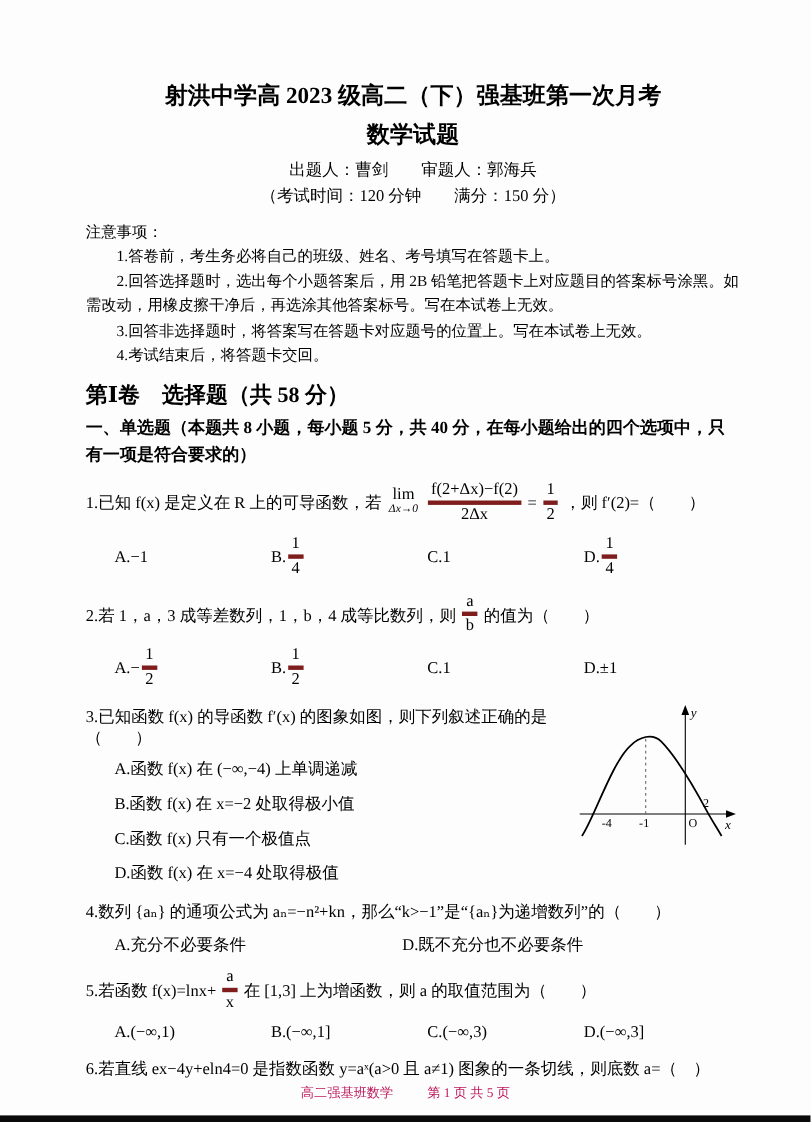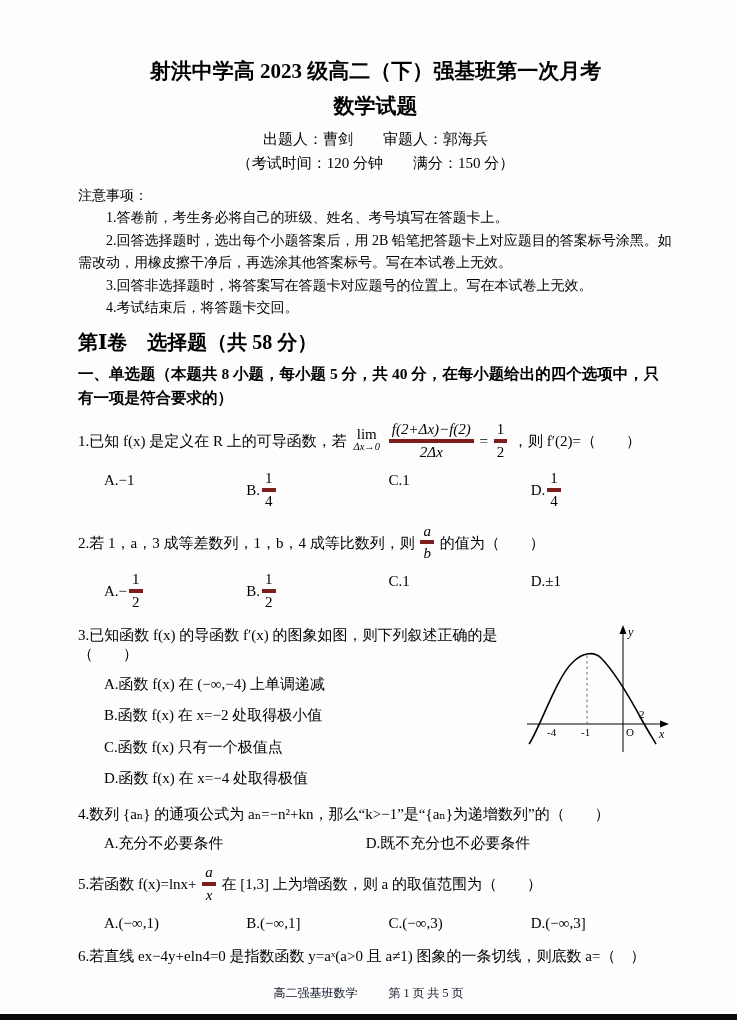--- a/index.html
+++ b/index.html
@@ -3,47 +3,47 @@
 <meta charset="utf-8">
 <style>
   * { box-sizing: border-box; }
   html, body { margin: 0; padding: 0; }
   body {
     width: 737px; height: 1020px;
     background: #fdfdfd; color: #000;
     font-family: "Liberation Serif", "DejaVu Serif", serif;
     position: relative; overflow: hidden;
   }
-  .page { padding: 56px 64px 0 78px; }
+  .page { padding: 72px 64px 0 78px; }
   .c { text-align: center; }
   .title { font-size: 21px; font-weight: 700; line-height: 1.45; }
   .subtitle { font-size: 21px; font-weight: 700; margin-top: 6px; }
   .meta { font-size: 15px; margin-top: 9px; line-height: 1.45; }
   .notice { font-size: 14px; line-height: 1.6; margin-top: 10px; }
   .notice p { margin: 0; text-indent: 2em; }
   .notice p.nt { text-indent: 0; }
   .sec-title { font-size: 20px; font-weight: 700; text-align: left; margin: 10px 0 6px; }
   .part-title { font-size: 15.5px; font-weight: 700; line-height: 1.55; margin: 2px 0 4px; }
   .q { font-size: 15px; line-height: 1.55; margin-top: 13px; }
-  .opt-row { display: flex; padding-left: 26px; margin-top: 9px; font-size: 15px; }
+  .opt-row { display: flex; padding-left: 26px; margin-top: 9px; font-size: 15px; align-items: center; }
   .opt-row .opt { flex: 1; }
   .opt-grid { display: grid; grid-template-columns: 46% 54%; padding-left: 26px; margin-top: 8px; font-size: 15px; row-gap: 7px; }
   
   .frac { display: inline-block; vertical-align: middle; text-align: center; line-height: 1.12; margin: 0 2px; transform: translateY(-2px); }
   .frac .num { display: block; padding: 0 3px 1px; }
   .frac .den { display: block; border-top: 4px solid #7f1d1d; padding: 1px 3px 0; }
-  .it { font-style: italic; }
+  .it { }
   .lim { display: inline-block; text-align: center; vertical-align: middle; line-height: 1; margin: 0 3px; transform: translateY(-3px); }
   .lim .top { display: block; font-size: 15px; }
   .lim .bot { display: block; font-size: 10.5px; font-style: italic; }
   
   .q3-block { margin-top: 13px; font-size: 15px; }
   .graph-box { float: right; width: 150px; height: 136px; margin: -4px 0 4px 8px; }
   .q3-opts div { padding-left: 26px; margin-top: 9px; line-height: 1.5; }
-  .footer { position: absolute; bottom: 18px; left: 0; width: 100%; text-align: center; font-size: 12px; color: #0f172a; }
+  .footer { position: absolute; bottom: 18px; left: 0; width: 100%; text-align: center; font-size: 12px; color: #be185d; }
   .footer span { margin: 0 14px; }
   .bottom-bar { position: absolute; bottom: 0; left: 0; width: 100%; height: 6px; background: #0a0a0a; }
 </style>
 </head>
 <body>
 
 <div class="page">
 
   <div class="title c">射洪中学高 2023 级高二（下）强基班第一次月考</div>
   <div class="subtitle c">数学试题</div>

